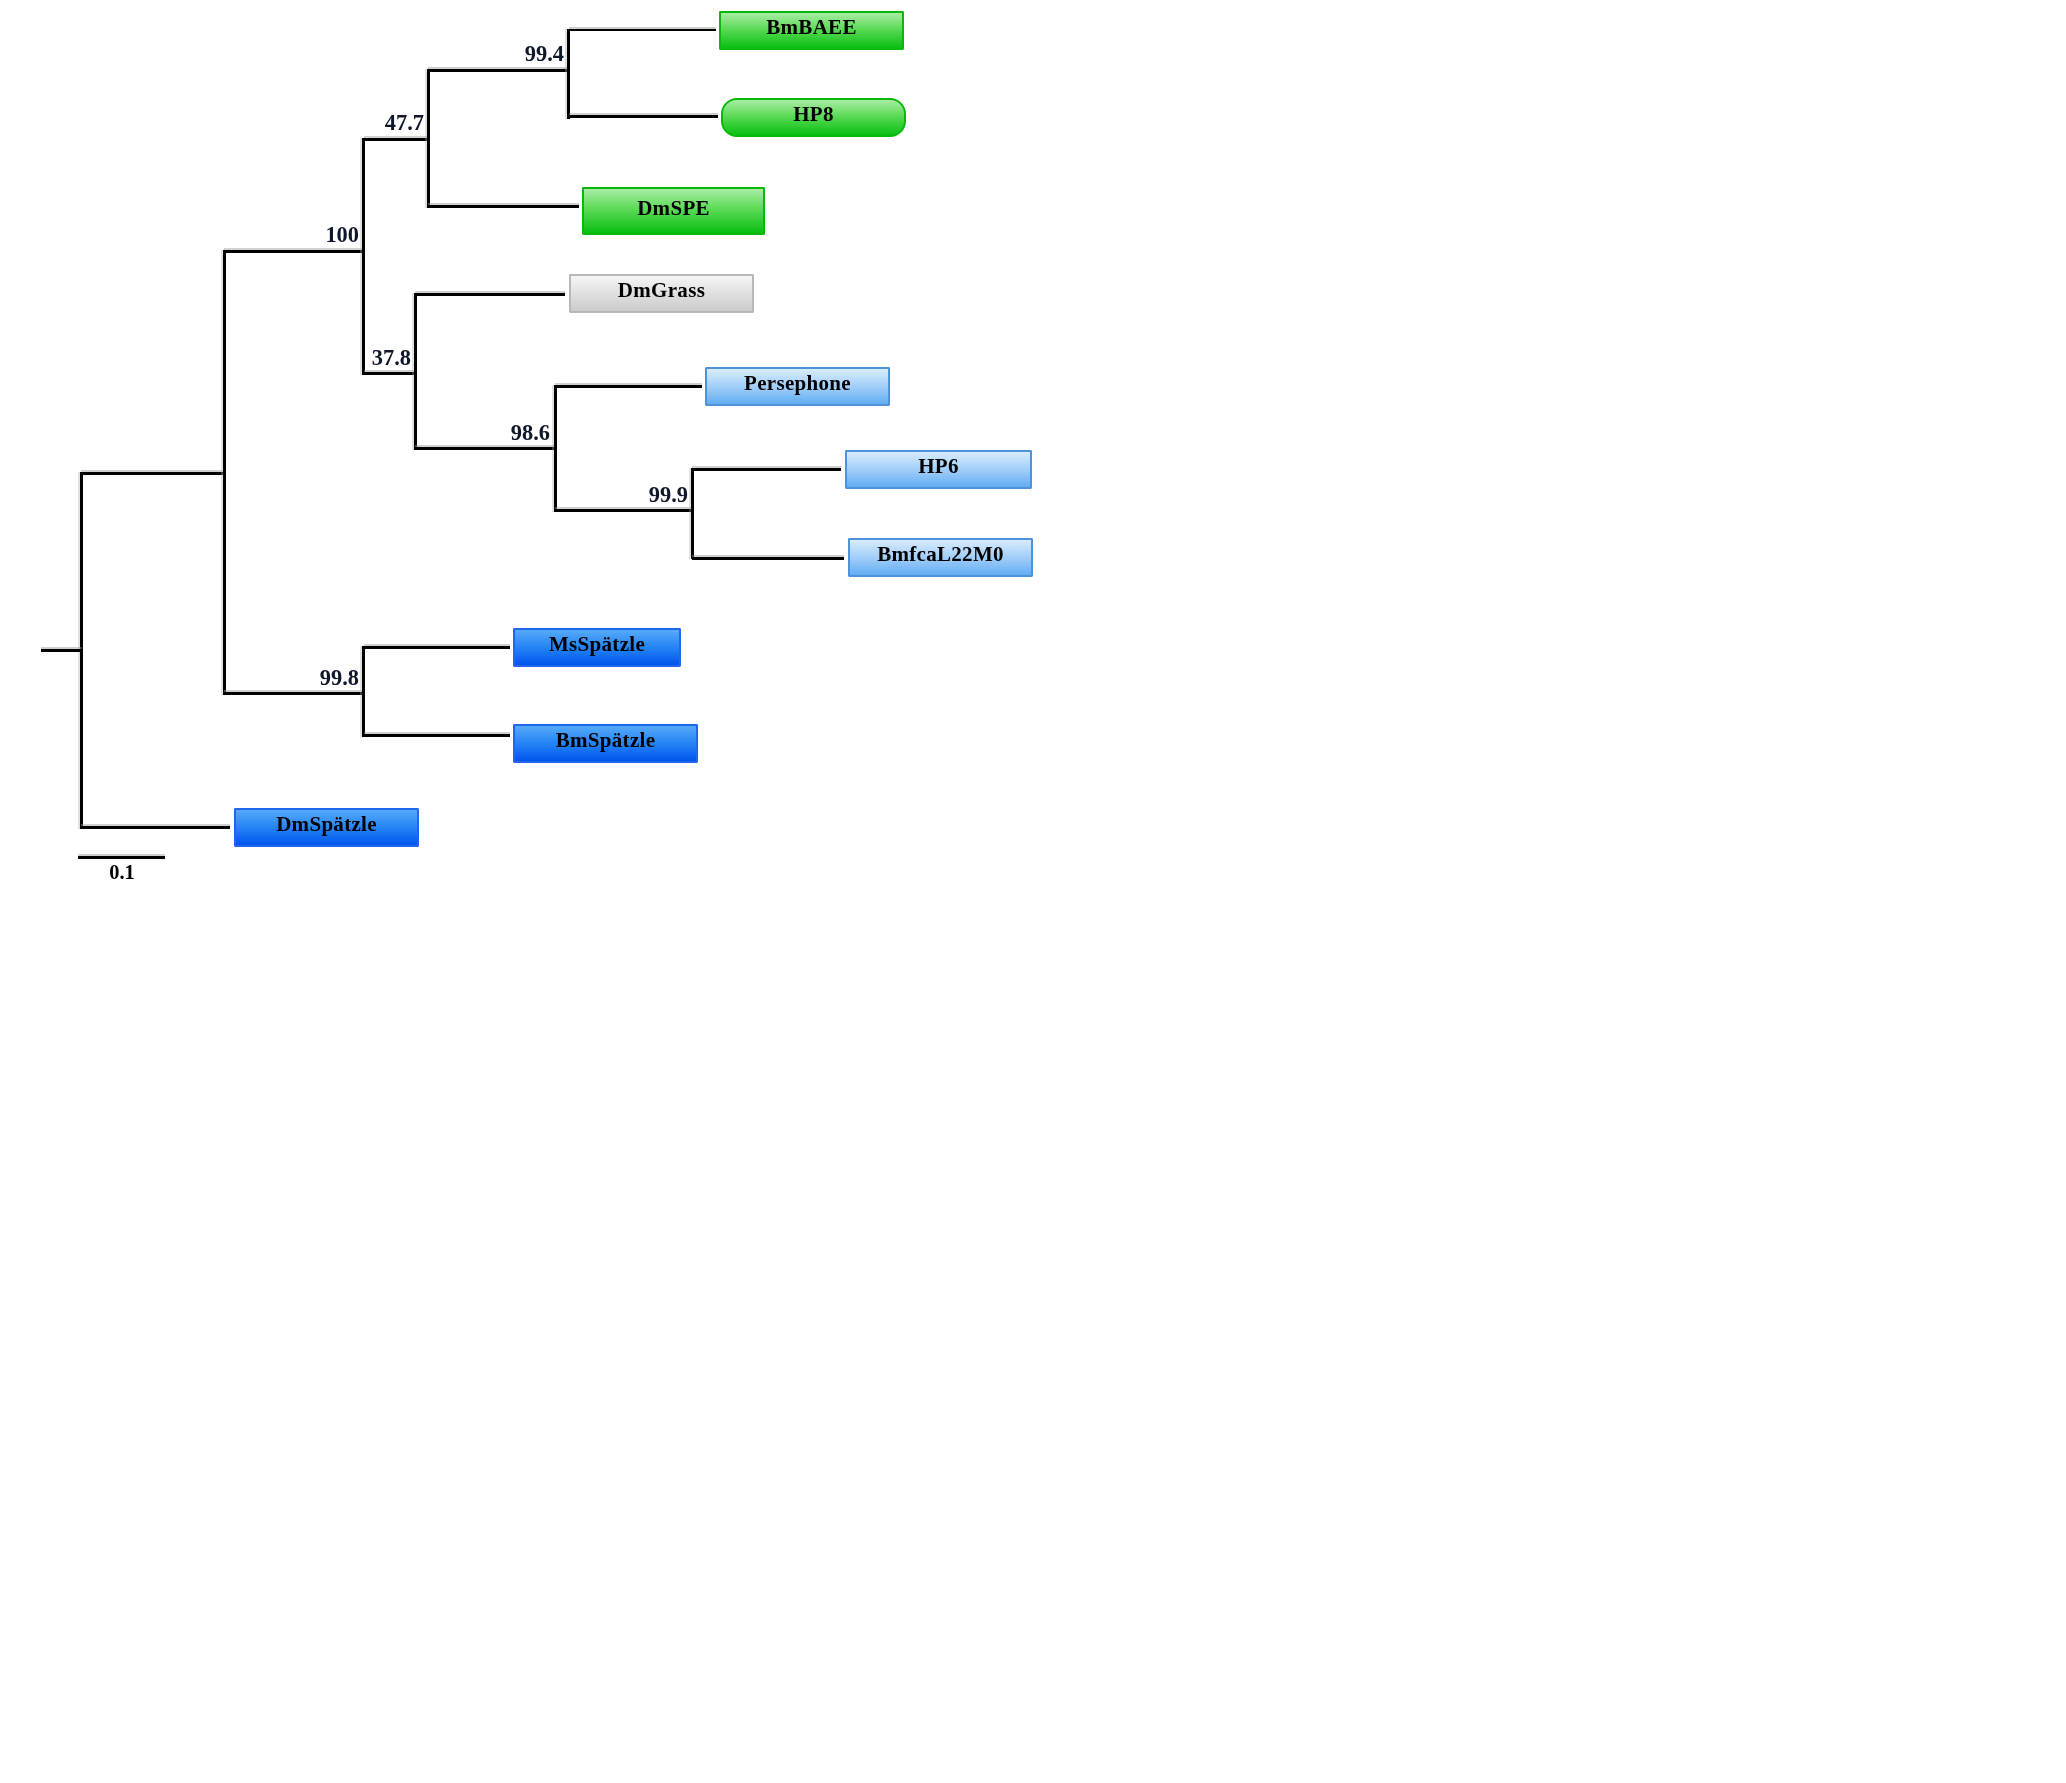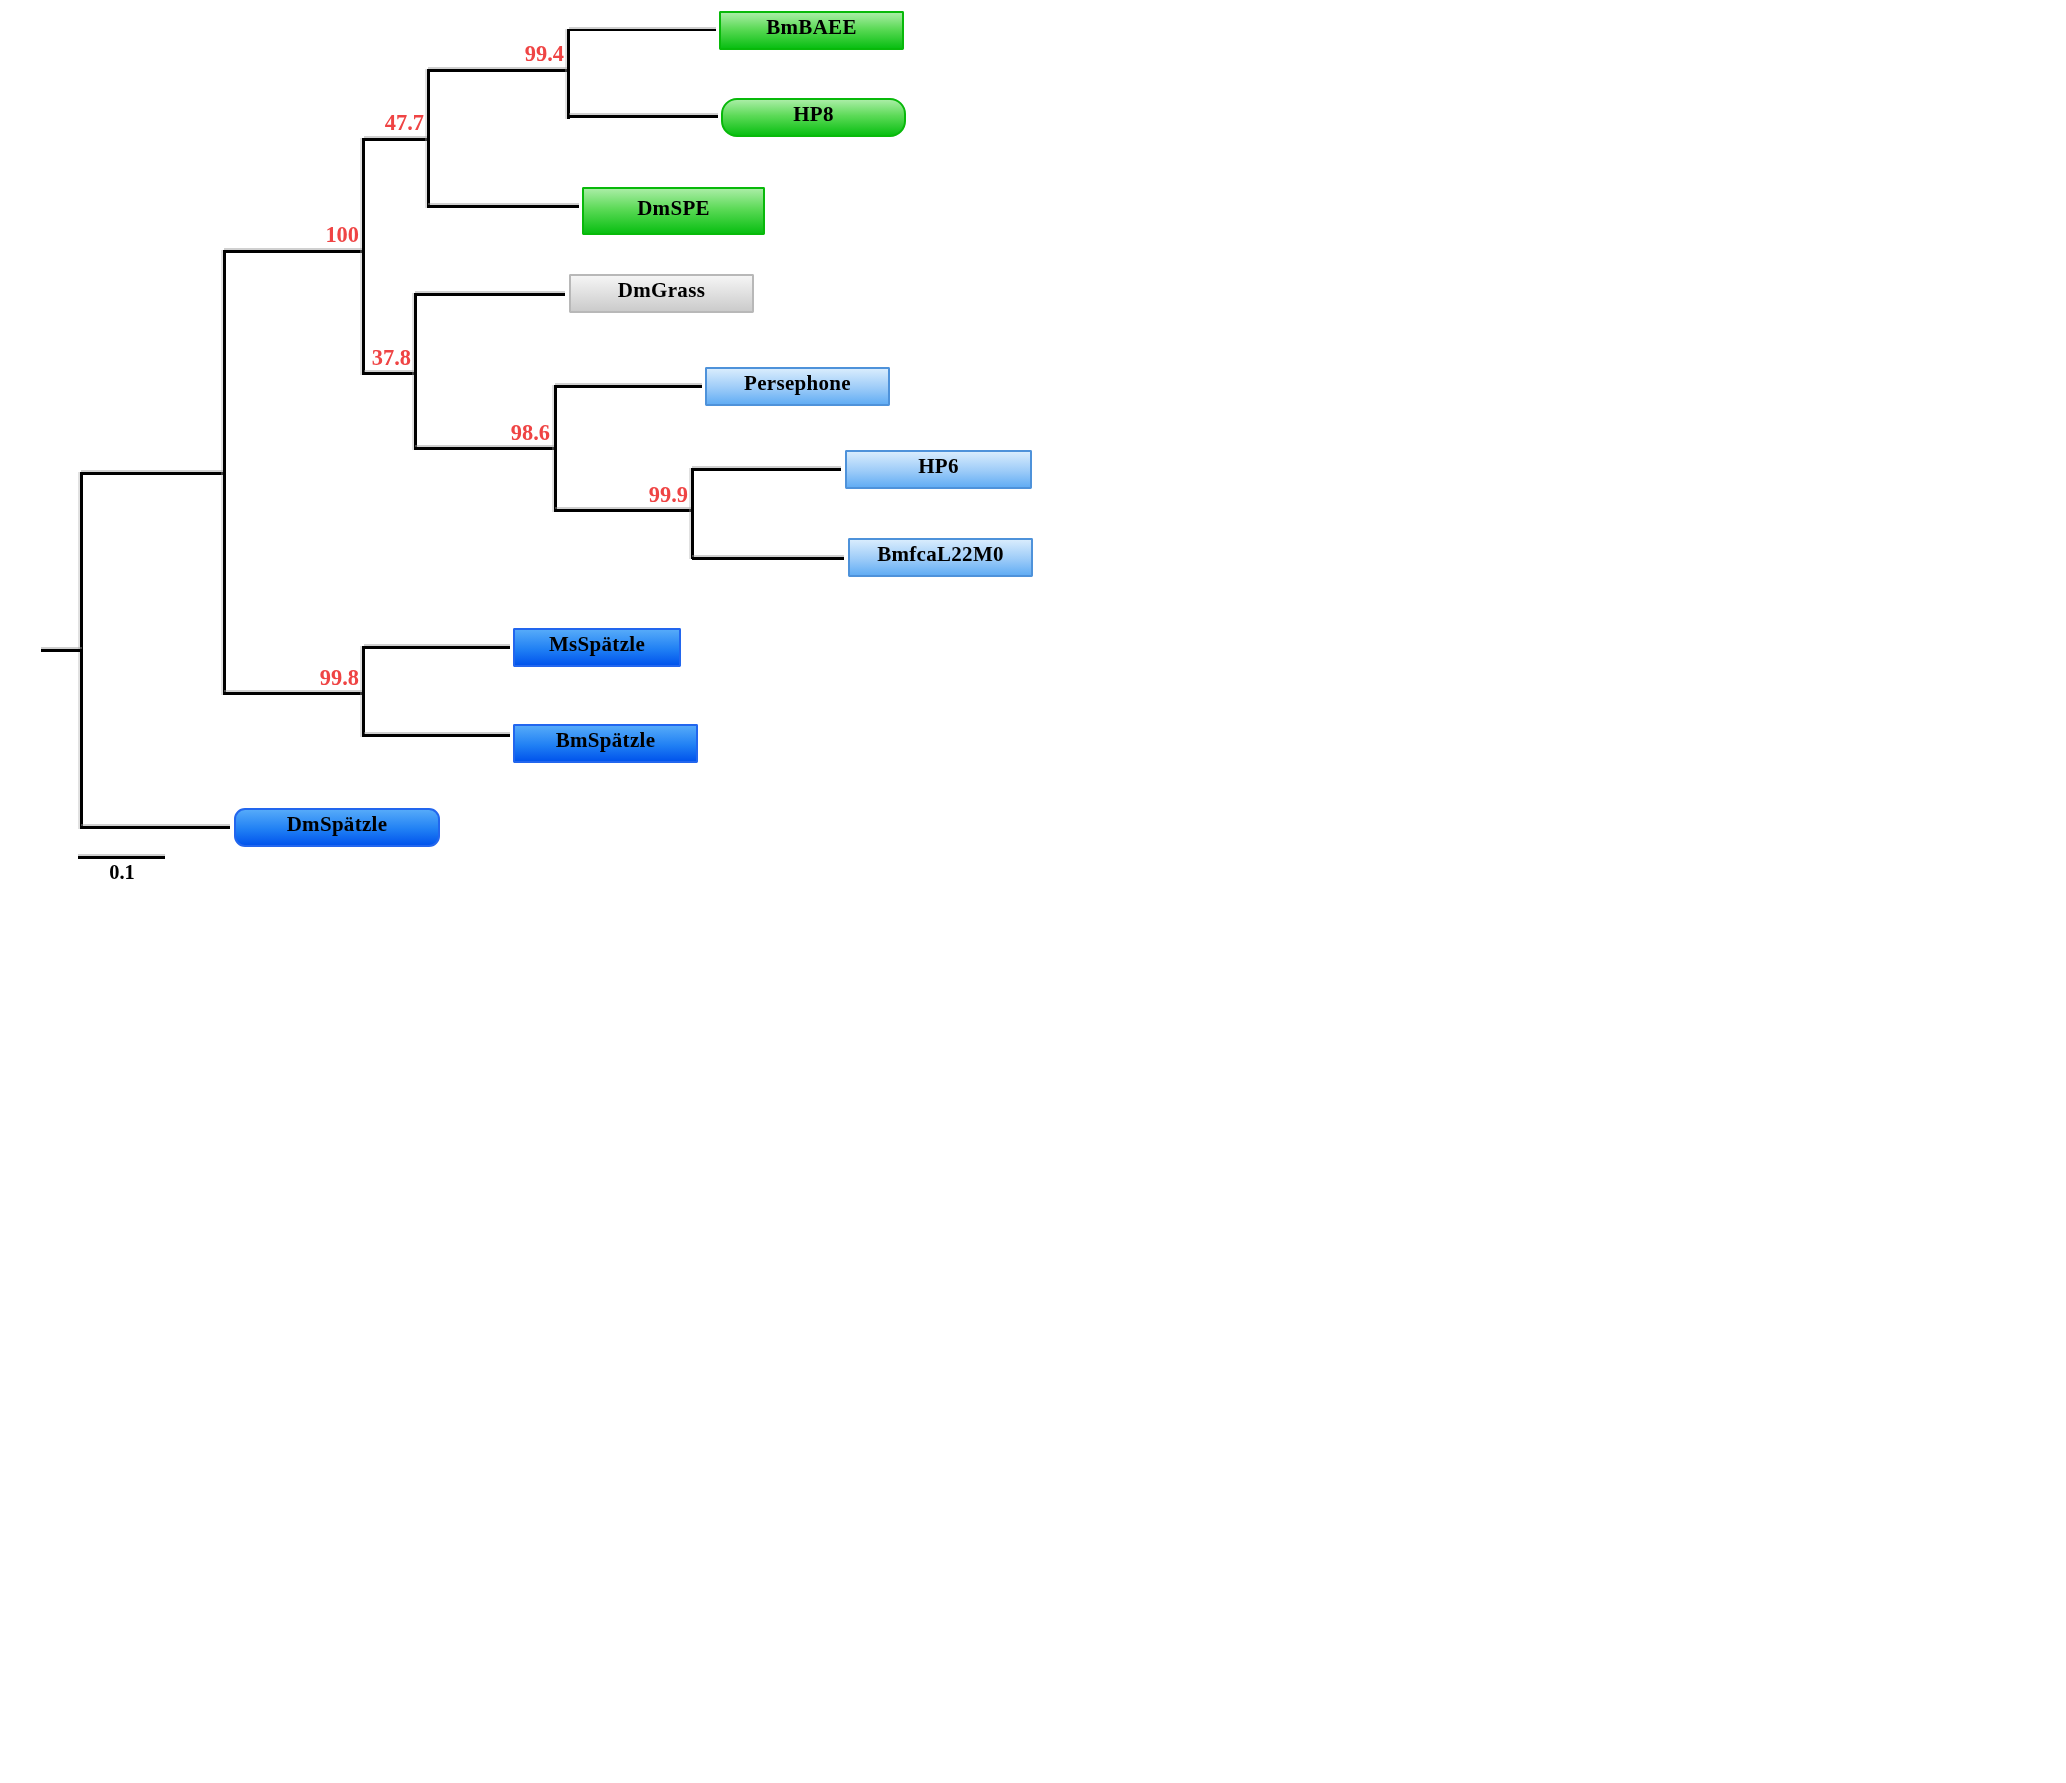--- a/index.html
+++ b/index.html
@@ -45,21 +45,21 @@
   }
   .blue {
     border: 2px solid #2266ee;
     background: linear-gradient(180deg, #55aaf9 0%, #2080f4 55%, #0154ec 100%);
   }
   .support {
     position: absolute;
     transform: translate(-100%, -100%);
     font-weight: bold;
     font-size: 22.4px;
-    color: #ef4444;
+    color: #0f172a;
     white-space: nowrap;
   }
   .scale-label {
     position: absolute;
     transform: translateX(-50%);
     font-weight: bold;
     font-size: 20.4px;
     color: #000000;
   }
 </style>
@@ -125,21 +125,21 @@
       </div>
       <div class="leafbox lightblue" style="left: 848px; top: 538px; width: 185px; height: 39px;">
         <span class="lbl">BmfcaL22M0</span>
       </div>
       <div class="leafbox blue" style="left: 513px; top: 628px; width: 168px; height: 39px;">
         <span class="lbl">MsSpätzle</span>
       </div>
       <div class="leafbox blue" style="left: 513px; top: 716px; width: 185px; height: 39px; margin-top: 8px;">
         <span class="lbl">BmSpätzle</span>
       </div>
-      <div class="leafbox blue" style="left: 234px; top: 808px; width: 206px; height: 39px; border-radius: 11px;">
+      <div class="leafbox blue" style="left: 234px; top: 808px; width: 185px; height: 39px;">
         <span class="lbl">DmSpätzle</span>
       </div>
     </div>
   <div id="scalebar-layer">
     <div class="scale-label" style="left: 122px; top: 861px;">0.1</div>
   <div class="tline hline" style="left: 78px; top: 856px; width: 87px; height: 2.7px;"></div>
     </div>
 </div>
 
 

